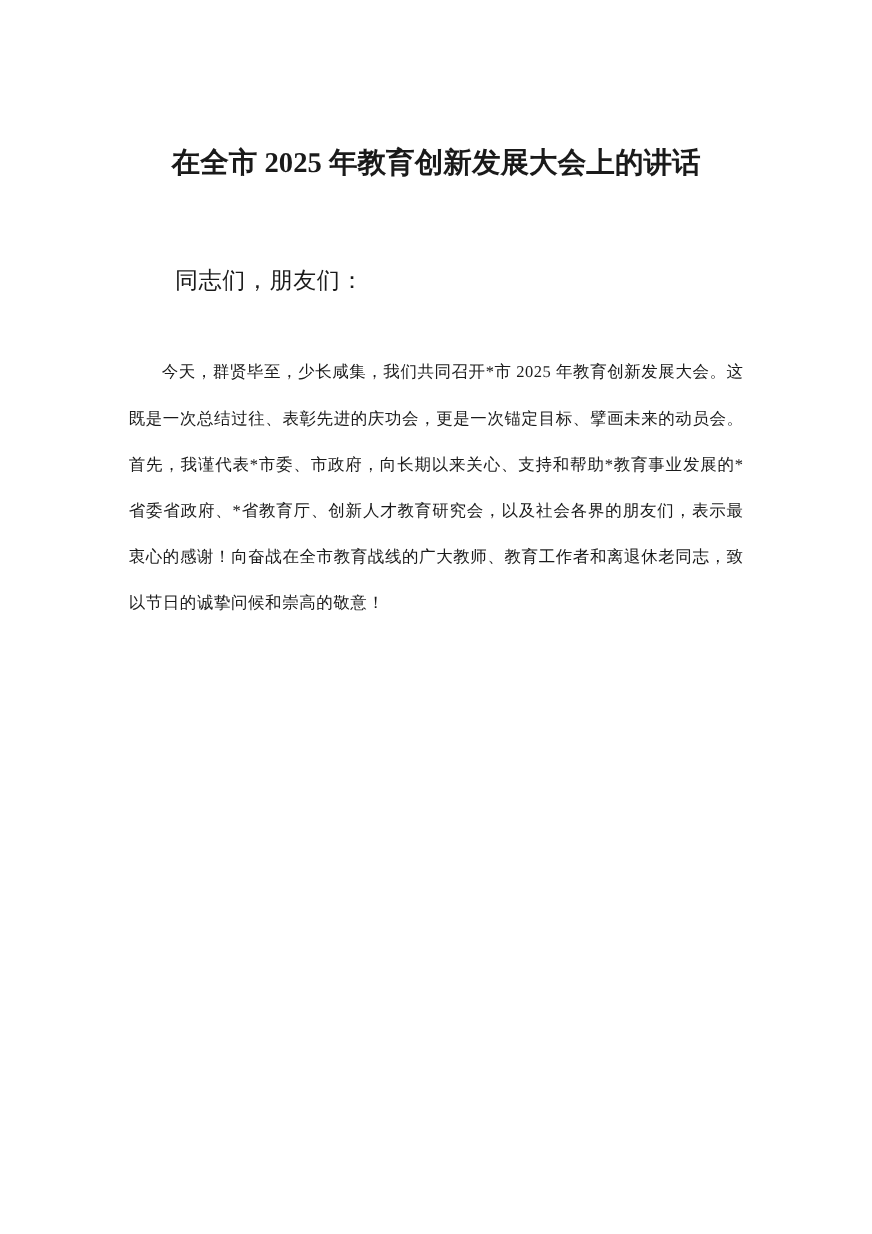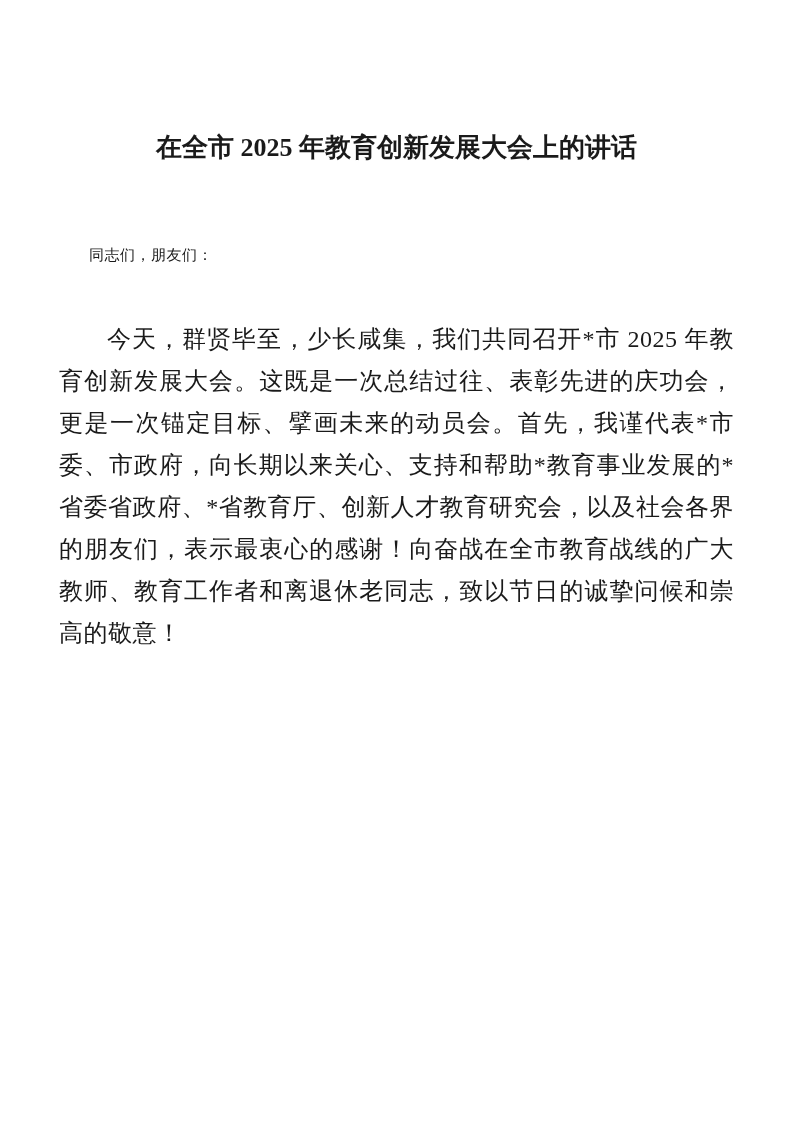--- a/index.html
+++ b/index.html
@@ -7,43 +7,43 @@
     padding: 0;
     background: #ffffff;
   }
   .page {
     position: relative;
     width: 793px;
     height: 1122px;
     margin: 0 auto;
     background: #ffffff;
     box-sizing: border-box;
-    padding: 0 59px;
+    padding: 0 117px;
     overflow: hidden;
     font-family: "Liberation Serif", "DejaVu Serif", serif;
     color: #1a1a1a;
   }
   .doc-title {
     margin: 127px 0 0 0;
     font-size: 26px;
     line-height: 42px;
     font-weight: bold;
     text-align: center;
     white-space: nowrap;
   }
   .salutation {
     margin: 65px 0 0 0;
-    font-size: 15px;
+    font-size: 21px;
     line-height: 42px;
     text-indent: 2em;
     letter-spacing: 0.5px;
   }
   .para {
     margin: 42px 0 0 0;
-    font-size: 24px;
+    font-size: 15px;
     line-height: 42px;
     text-indent: 2em;
     text-align: justify;
     letter-spacing: 0.5px;
     word-break: break-all;
   }
 </style>
 </head>
 <body>
 

